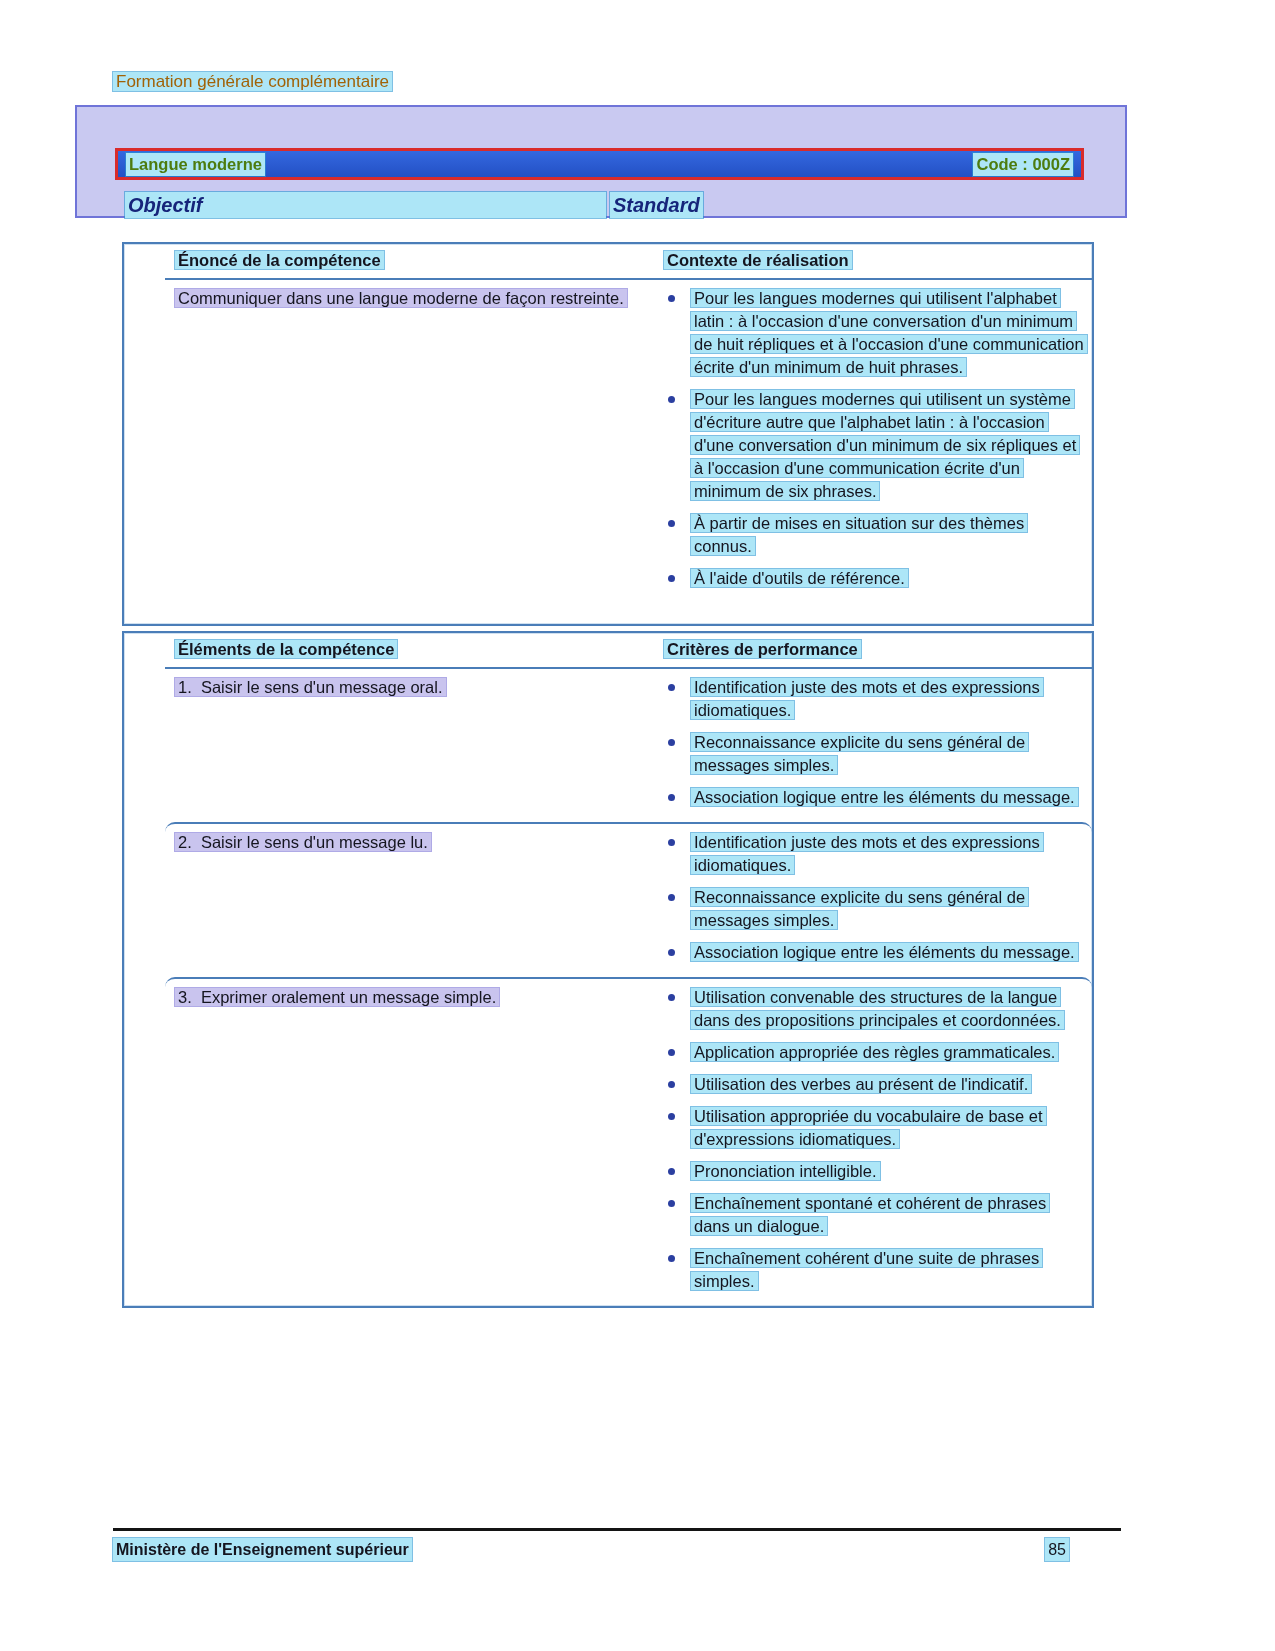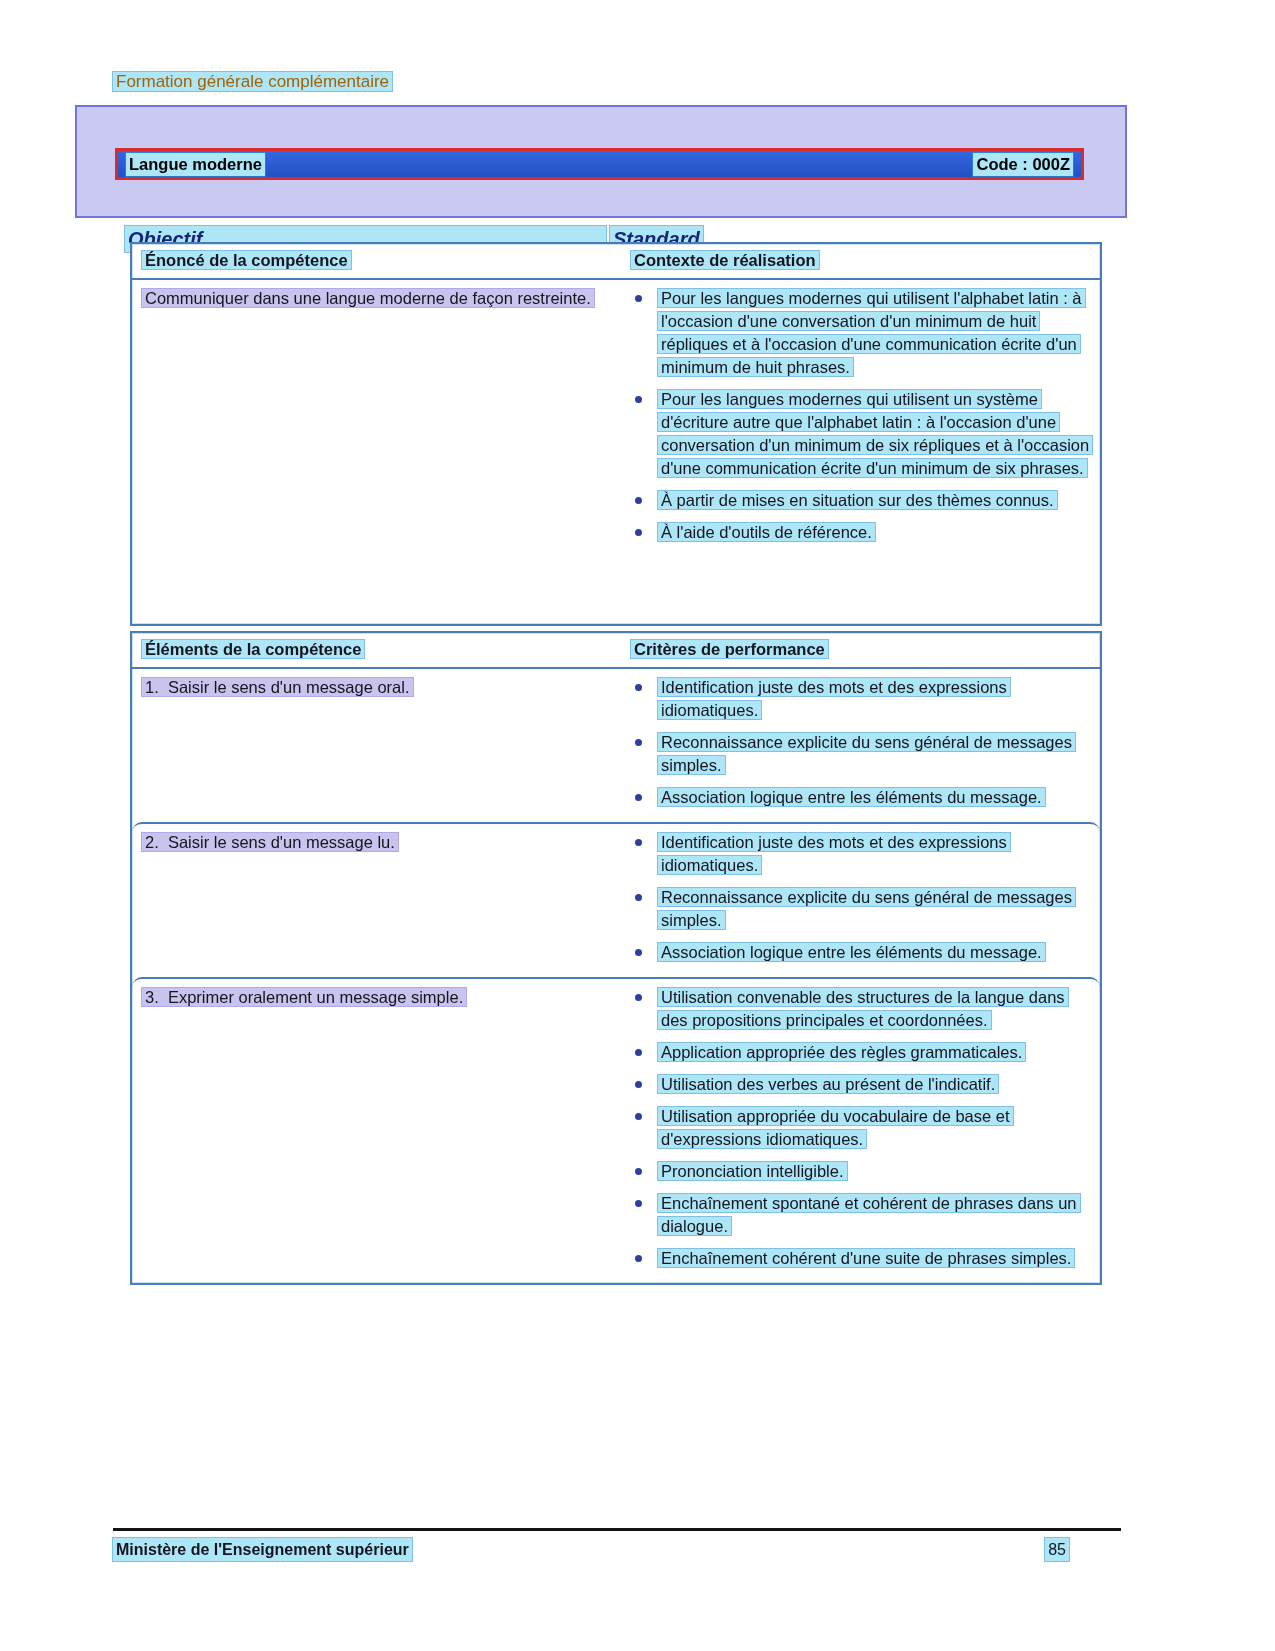--- a/index.html
+++ b/index.html
@@ -69,47 +69,47 @@
     left: 38px;
     width: 969px;
     height: 32px;
     background: linear-gradient(180deg, var(--bar-blue-top), var(--bar-blue-bottom));
     border: 3px solid var(--bar-red);
     display: flex;
     align-items: center;
     justify-content: space-between;
     padding: 0 8px;
   }
-  .title-bar .hl { font-weight: bold; color: #000000; }
+  .title-bar .hl { font-weight: bold; color: #4d7c0f; }
   .headings-row {
     position: absolute;
     top: 85px;
     left: 48px;
     right: 40px;
     display: flex;
     align-items: center;
-    margin-top: 34px;
   }
   .heading {
     font-size: 20px;
     line-height: 26px;
     font-weight: bold;
     font-style: italic;
     color: var(--heading-navy);
   }
   .heading-objectif { display: inline-block; width: 481px; }
   .heading-standard { margin-left: 4px; }
 
   .dtable {
     position: absolute;
-    left: 130px;
+    left: 122px;
     width: 972px;
     background: #ffffff;
     border: 2px solid var(--table-border);
     box-shadow: inset 0 0 0 1px #cfe0f0;
+    padding-left: 41px;
   }
   .table1 { top: 242px; min-height: 384px; }
   .table2 { top: 631px; }
 
   .thead {
     display: flex;
     border-bottom: 2px solid var(--table-border);
     padding: 5px 0 6px;
     font-weight: bold;
   }

